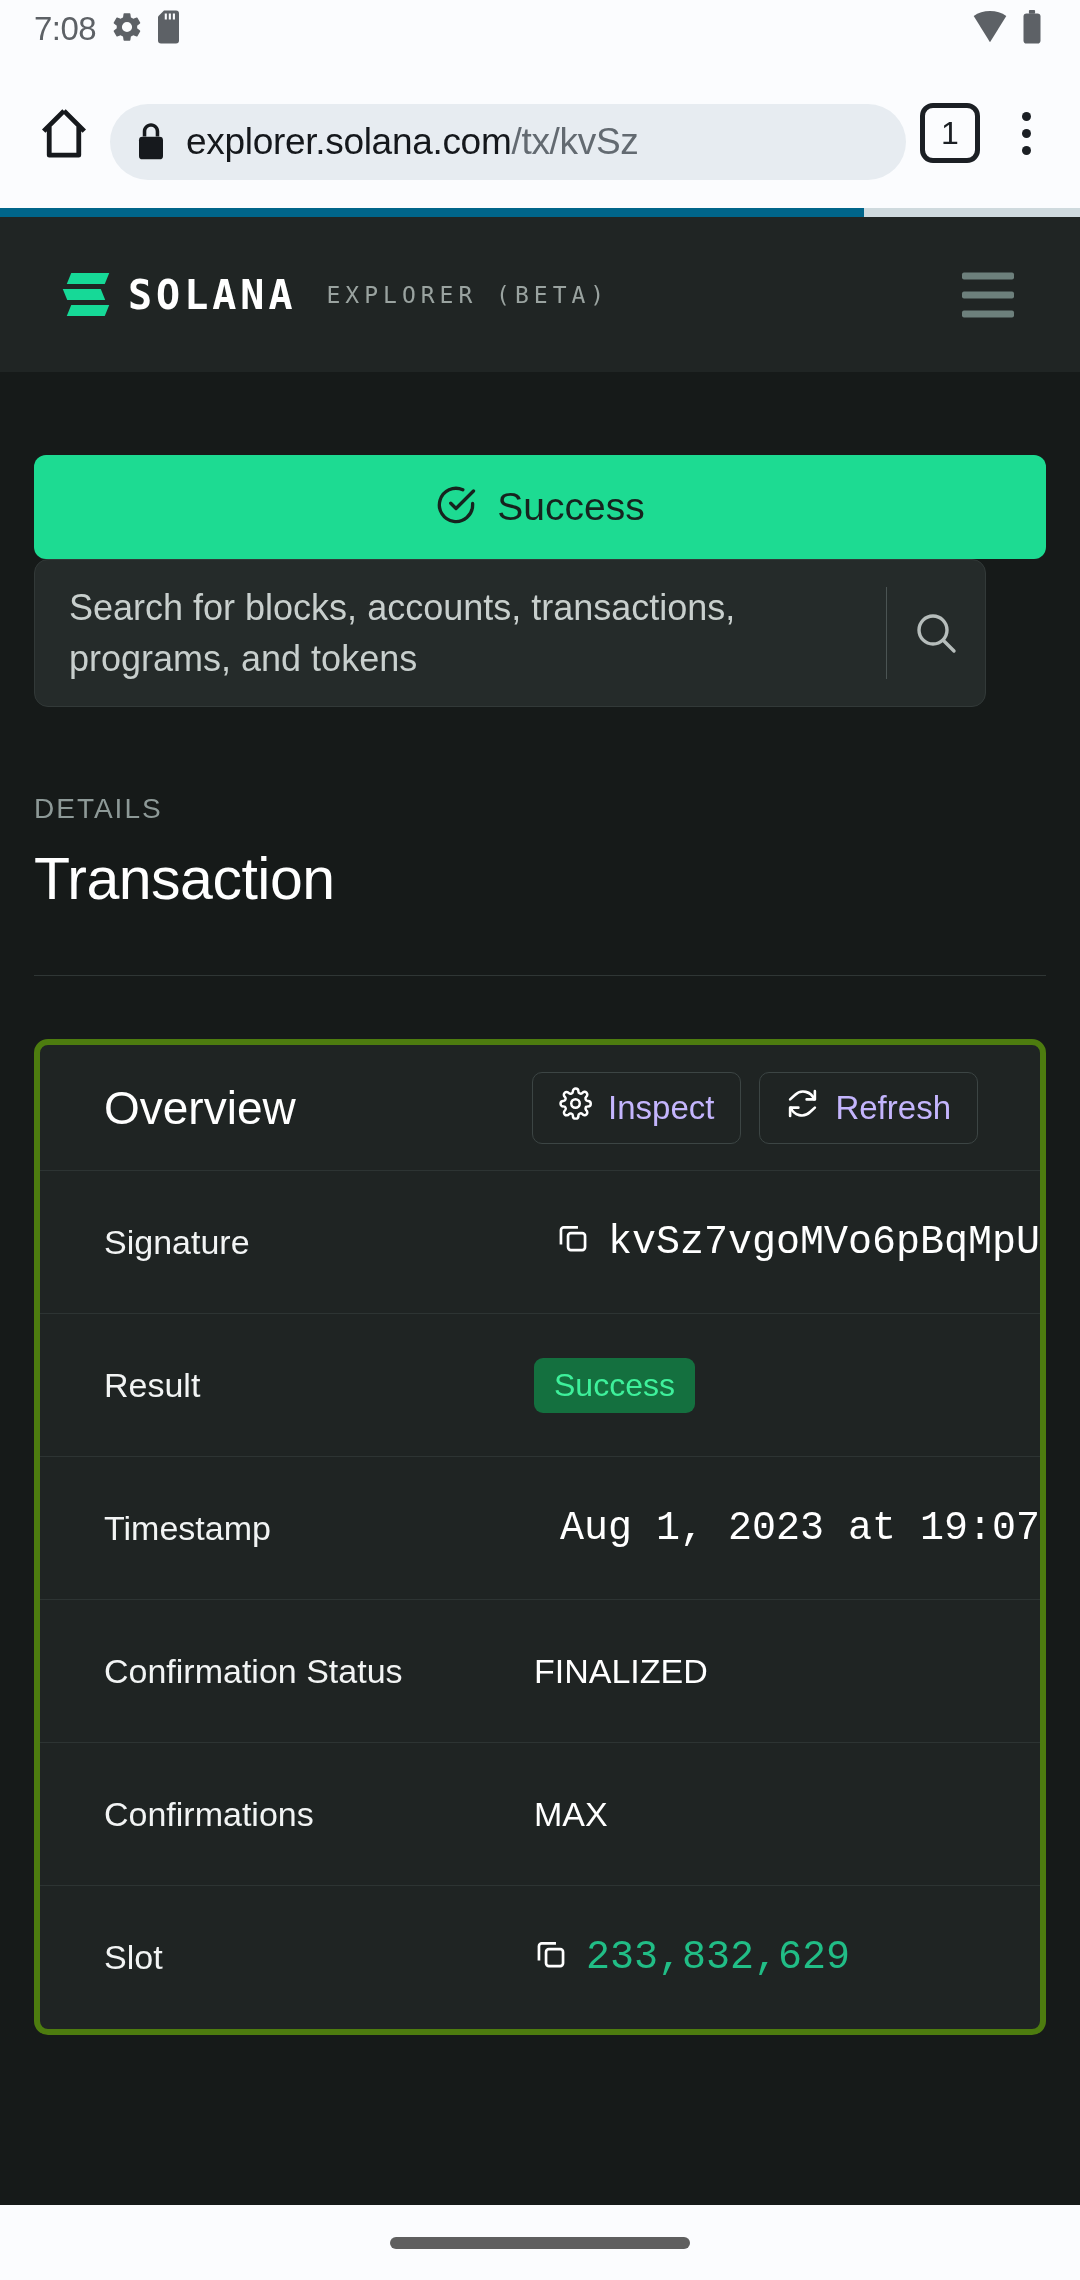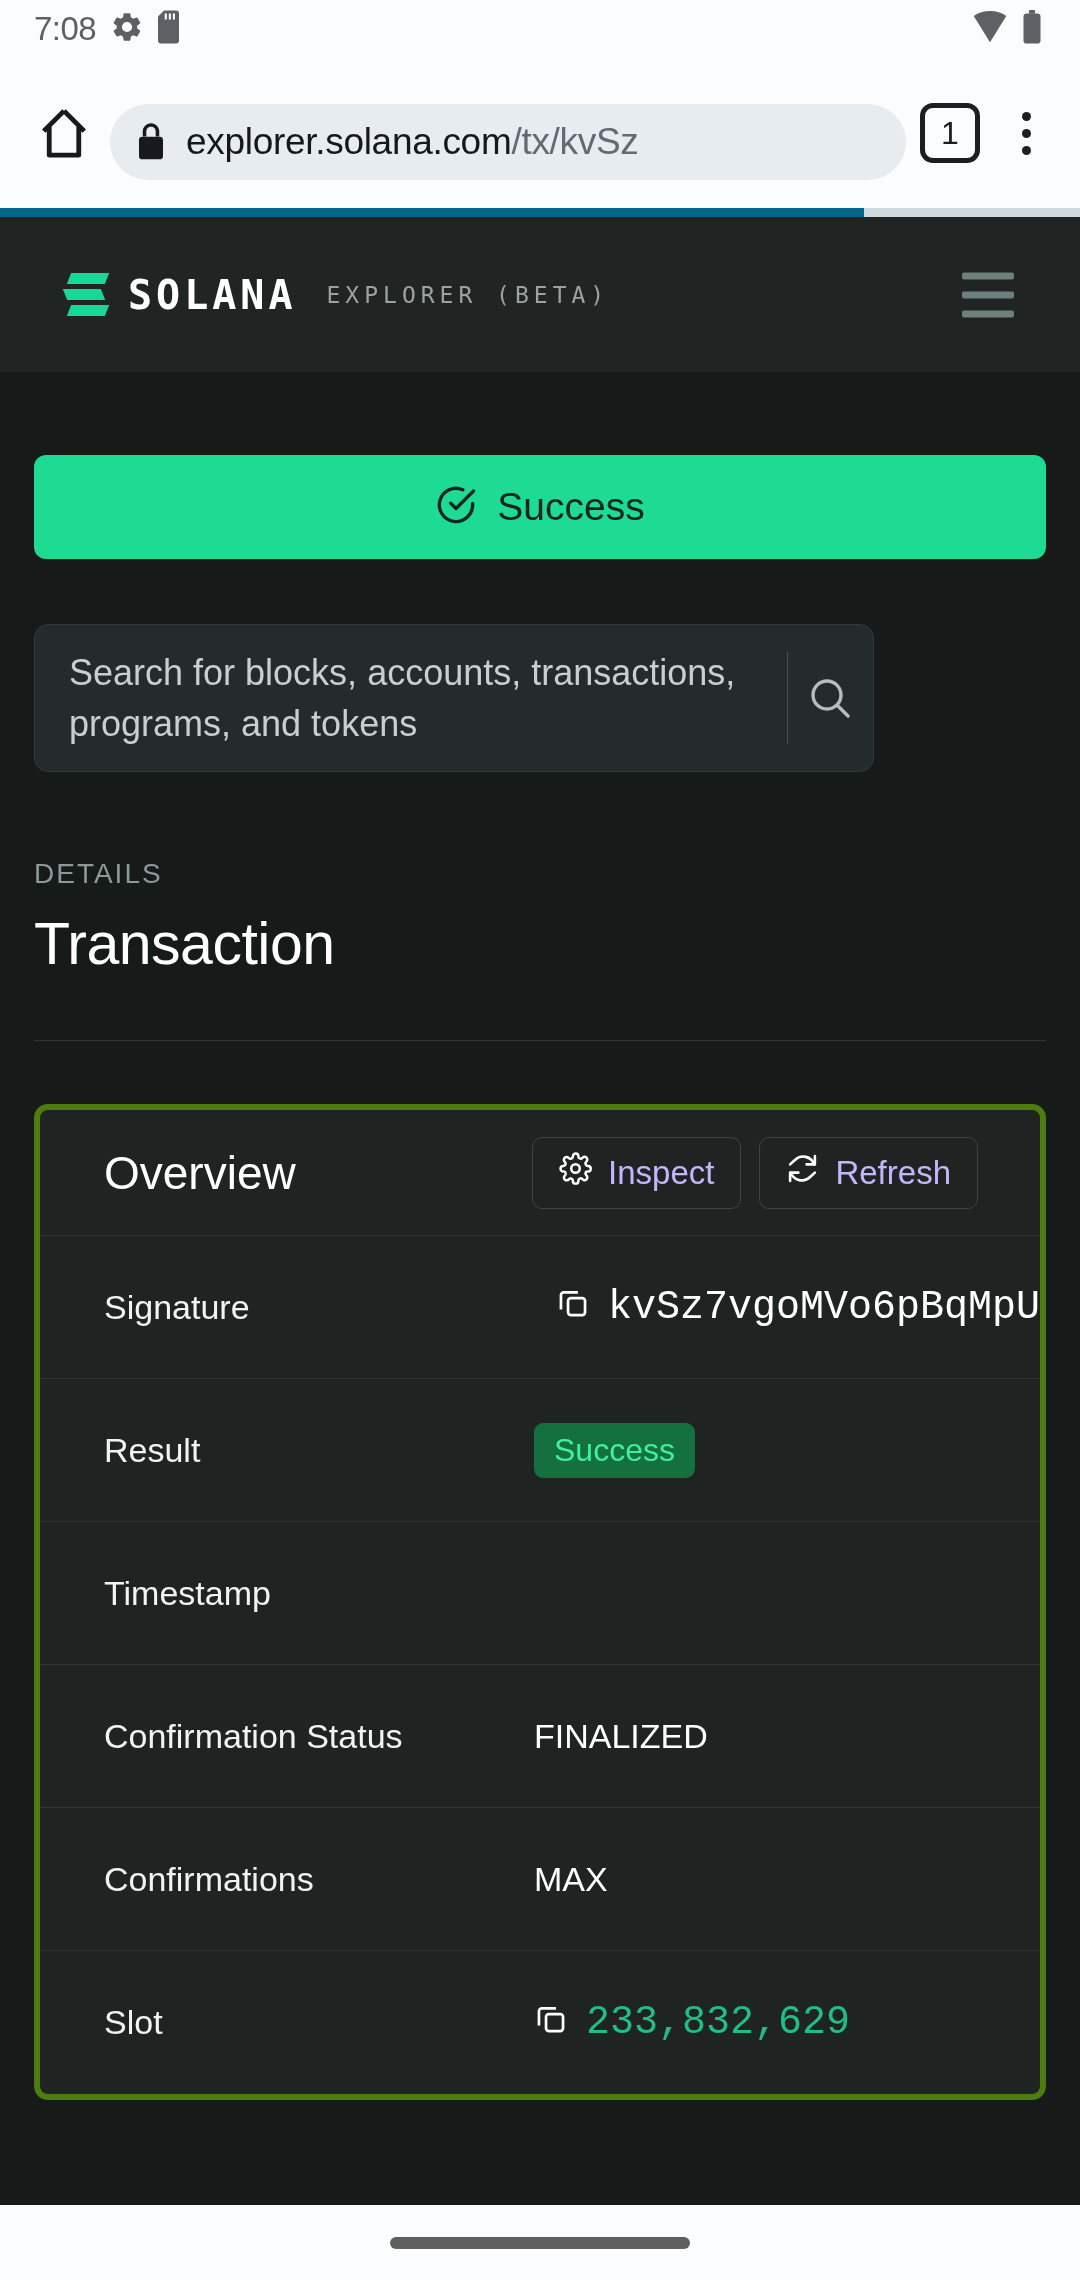--- a/index.html
+++ b/index.html
@@ -102,22 +102,21 @@
     margin-top:83px;
     height:104px; width:1012px;
     background:#1ddb92;
     border-radius:12px;
     display:flex; align-items:center; justify-content:center; gap:20px;
     color:#0d2b21;
   }
   .cluster-btn .label{ font-size:39px; color:#16231e; }
 
   .searchbox{
-    margin-top:65px;
-    width:840px; min-height:140px;
+    width:952px; min-height:140px;
     background:#252b2a;
     border:1px solid #323938;
     border-radius:14px;
     display:flex; align-items:stretch;
   }
   .searchbox .ph{
     flex:1 1 auto; padding:22px 34px;
     font-size:36px; color:#c8cfcd; line-height:1.42;
     display:flex; align-items:center;
   }
@@ -335,20 +334,23 @@
 
         <div class="row">
           <div class="k">Result</div>
           <div class="v">
             <span class="badge" style="background: rgb(20, 112, 63); color: rgb(62, 240, 155);">Success</span>
           </div>
         </div>
 
         <div class="row">
           <div class="k">Timestamp</div>
+          <div class="v right">
+            <span class="mono">Aug 1, 2023 at 19:07</span>
+          </div>
         </div>
 
         <div class="row">
           <div class="k">Confirmation Status</div>
           <div class="v">
             <span>FINALIZED</span>
           </div>
         </div>
 
         <div class="row">

